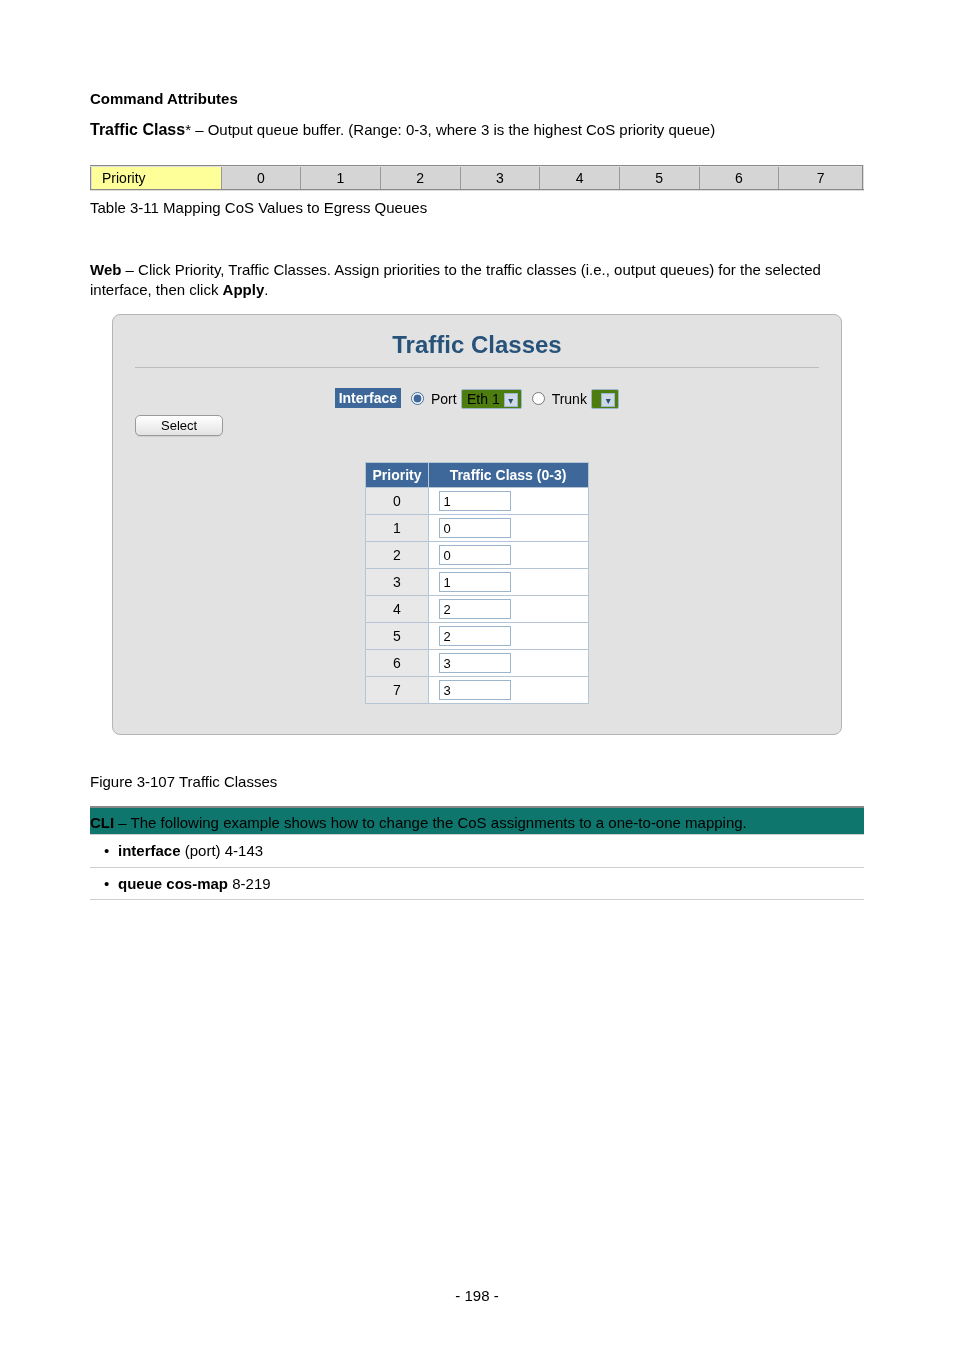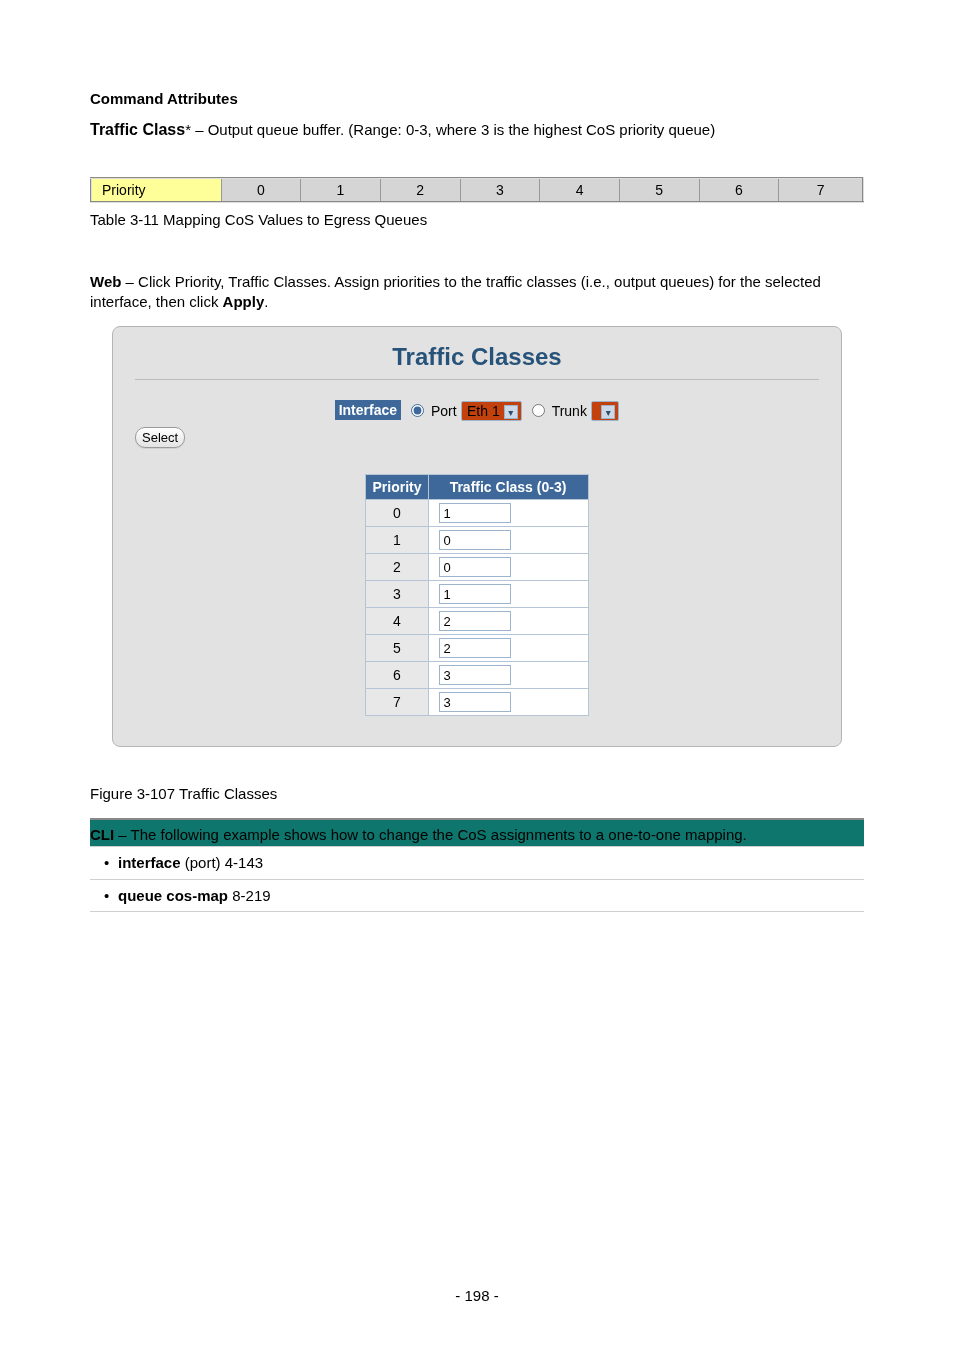--- a/index.html
+++ b/index.html
@@ -1,19 +1,19 @@
 <!DOCTYPE html>
 <html><head>
 <meta charset="utf-8">
 <style>
   * { box-sizing: border-box; margin: 0; padding: 0; }
   html, body { width: 954px; height: 1350px; background: #fff; font-family: Arial, sans-serif; }
   .page { padding: 90px 90px 0 90px; height: 100%; position: relative; }
 
-  .cmd-des { margin-bottom: 36px; }
+  .cmd-des { margin-bottom: 24px; }
   .cmd-des .hdr { font-size: 15px; font-weight: bold; color: #000; margin-bottom: 12px; }
   .cmd-des .body { font-size: 15px; color: #000; line-height: 1.35; }
   .cmd-des .big { font-size: 16px; font-weight: bold; }
   .cmd-des .mono { font-family: Arial, sans-serif; }
   .cmd-des .cos-range { margin-left: 6px; }
 
   .prio-table { border-collapse: collapse; width: 100%; margin-bottom: 8px; border: 2px outset #ddd; }
   .prio-table td { border: 1px solid #999; text-align: center; font-size: 14px; padding: 3px 0; }
   .prio-table tr.hdr td { background: #d5d5d5; }
   .prio-table tr.val td { background: #fff; }
@@ -47,44 +47,44 @@
     color: #fff;
     font-size: 14px;
     font-weight: bold;
     padding: 2px 4px;
   }
   .iface-row .txt { font-size: 14px; color: #000; vertical-align: middle; text-align: center; }
   .iface-row input[type=radio] { vertical-align: middle; margin: 0 2px 0 6px; accent-color: #3d6899; }
   .sel {
     display: inline-block;
     border: 1px solid #9cb4cc;
-    background: #c2410c;
+    background: #4d7c0f;
     font-size: 14px;
     padding: 1px 3px 1px 5px;
     border-radius: 2px;
     vertical-align: middle;
   }
   .sel .caret {
     display: inline-block;
     width: 14px; height: 14px;
     background: #cdd9e6;
     border: 1px solid #9cb4cc;
     margin-left: 4px;
     font-size: 10px; line-height: 13px;
     text-align: center; color: #2a4d70;
     vertical-align: middle;
   }
   .btn-select { display: block; margin: 4px auto 26px auto; }
   .btn-select-inner {
     display: inline-block;
     border: 1px solid #9a9a9a;
     background: linear-gradient(#fff,#e3e3e3);
-    border-radius: 10px;
+    border-radius: 5px;
     font-size: 13px;
-    padding: 2px 6px;
+    padding: 2px 25px;
     box-shadow: 0 1px 0 rgba(0,0,0,.08);
   }
 
   .tc-table {
     margin: 0 auto;
     border-collapse: collapse;
   }
   .tc-table th {
     background: #3d6899;
     color: #fff;

